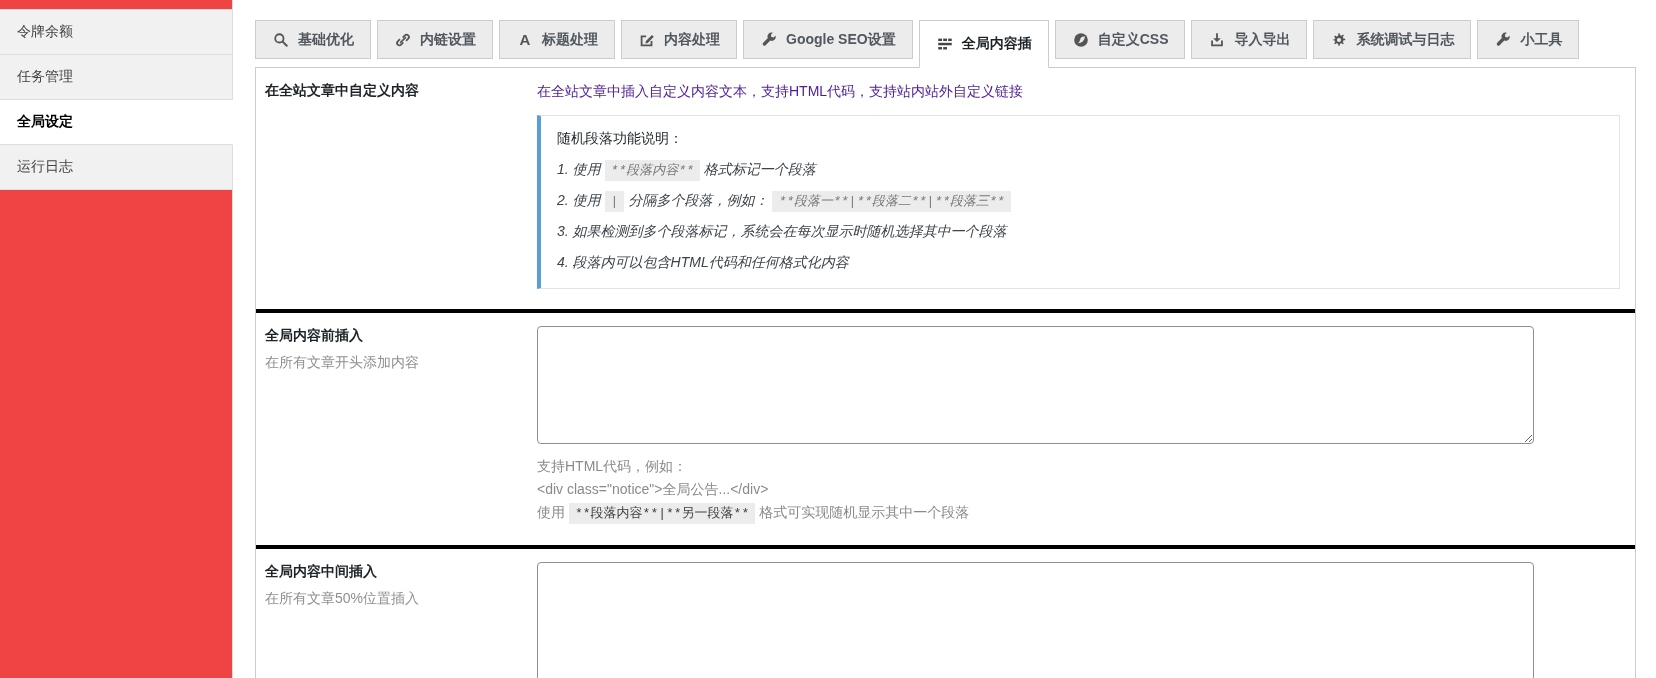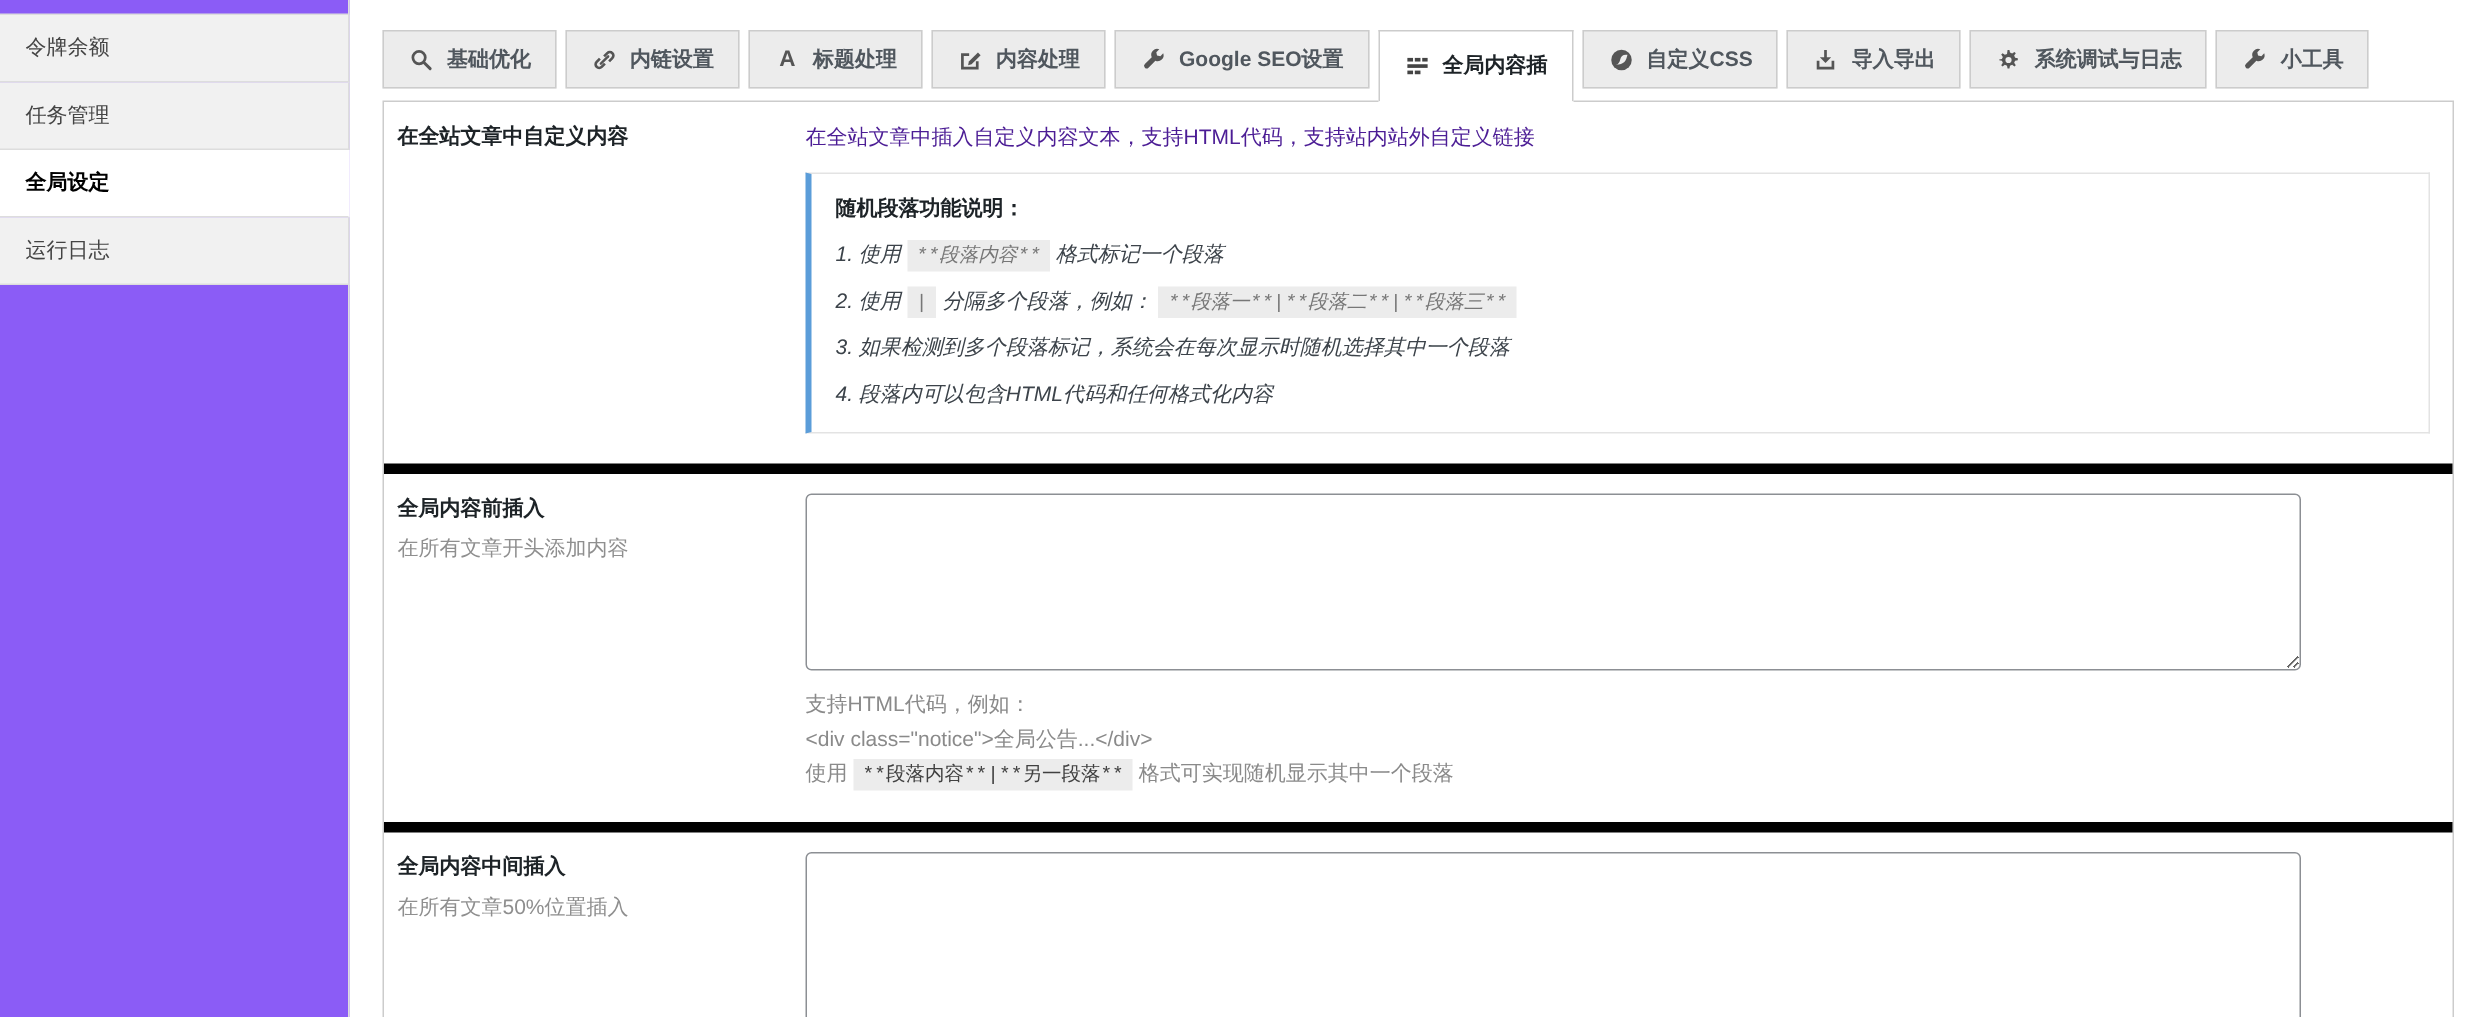--- a/index.html
+++ b/index.html
@@ -6,21 +6,21 @@
   html,body { margin:0; padding:0; }
   body {
     width:1656px; height:678px; overflow:hidden;
     background:#fff; color:#3c434a;
     font-family:"Liberation Sans","DejaVu Sans",sans-serif;
     font-size:14px;
   }
   .app { display:flex; width:1656px; height:678px; }
 
   
-  .sidebar { width:233px; flex:0 0 233px; display:flex; flex-direction:column; background:#8b5cf6; }
+  .sidebar { width:233px; flex:0 0 233px; display:flex; flex-direction:column; background:#ef4444; }
   .side-stub { height:10px; border-bottom:1px solid #ddd; border-right:1px solid #ddd; }
   .side-item {
     padding:13px 17px; border-bottom:1px solid #ddd; border-right:1px solid #ddd;
     color:#444; cursor:pointer; background:#f1f1f1;
   }
   .side-item.active { background:#fff; border-right-color:#fff; font-weight:bold; color:#000; }
   .side-fill { flex:1; border-right:1px solid #ddd; }
 
   
   .main { flex:1; padding:20px 20px 0 22px; overflow:hidden; }
@@ -36,34 +36,34 @@
     background:#fff; border-bottom-color:#fff; margin-bottom:-1px; height:48px;
     color:#1d2327;
   }
   .ticon { display:inline-flex; width:18px; height:18px; align-items:center; justify-content:center; }
   .ticon svg { width:18px; height:18px; }
   .ticon-a { font-weight:bold; font-size:15px; color:#555; }
 
   .content-box { border:1px solid #ccc; background:#fff; min-height:592px; }
 
   .form-row { display:flex; }
-  .form-row + .form-row { border-top:7px solid #000000; }
+  .form-row + .form-row { border-top:4px solid #000000; }
   .row-label { width:281px; flex:0 0 281px; padding:14px 12px 14px 9px; }
   .label-title { font-weight:bold; color:#1d2327; }
   .label-sub { margin-top:9px; color:#8f8f8f; }
   .row-content { flex:1; padding:13px 15px 20px 0; }
 
   .row-desc { color:#4c1d95; margin:2px 0 12px 0; }
 
   .info-box {
     margin-top:14px; background:#fff;
     border:1px solid #e3e3e3; border-left:4px solid #5b9dd9;
     padding:4px 16px 10px 16px;
   }
-  .info-title { font-weight:bold; color:#1d2327; margin:10px 0 2px 0; }
+  .info-title { font-weight:normal; color:#1d2327; margin:10px 0 2px 0; }
   .info-line { margin:13px 0 6px 0; color:#3c434a;font-style:italic; }
 
   code.inline-code {
     background:#ececec; color:#777;
     padding:3px 6px; margin:0 4px;
     font-family:"Liberation Mono","DejaVu Sans Mono",monospace;
     font-size:13px;
   }
 
   textarea.big-input {

